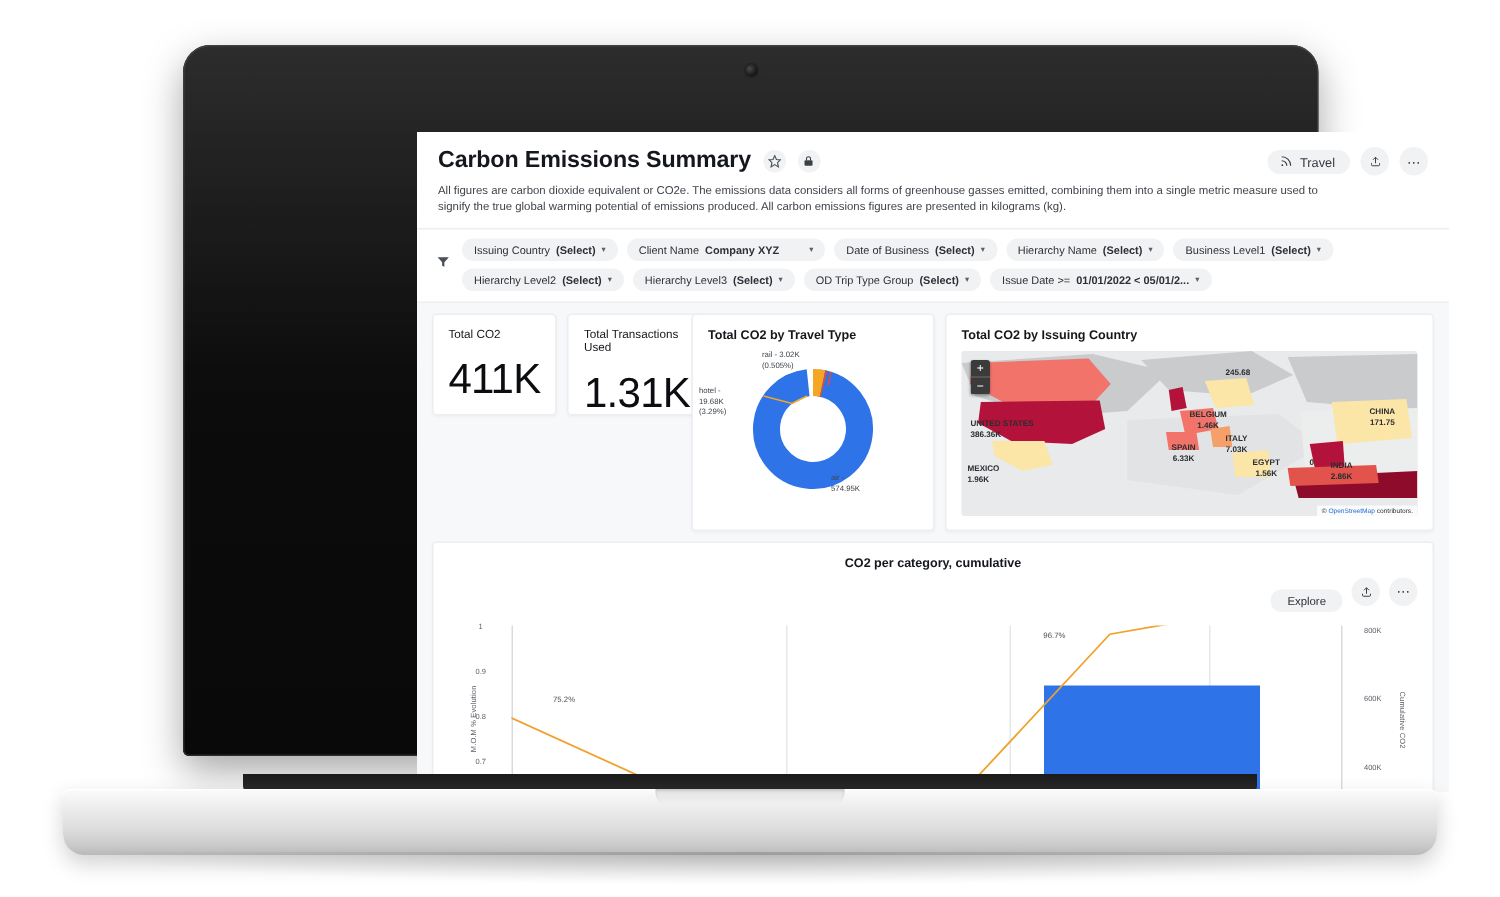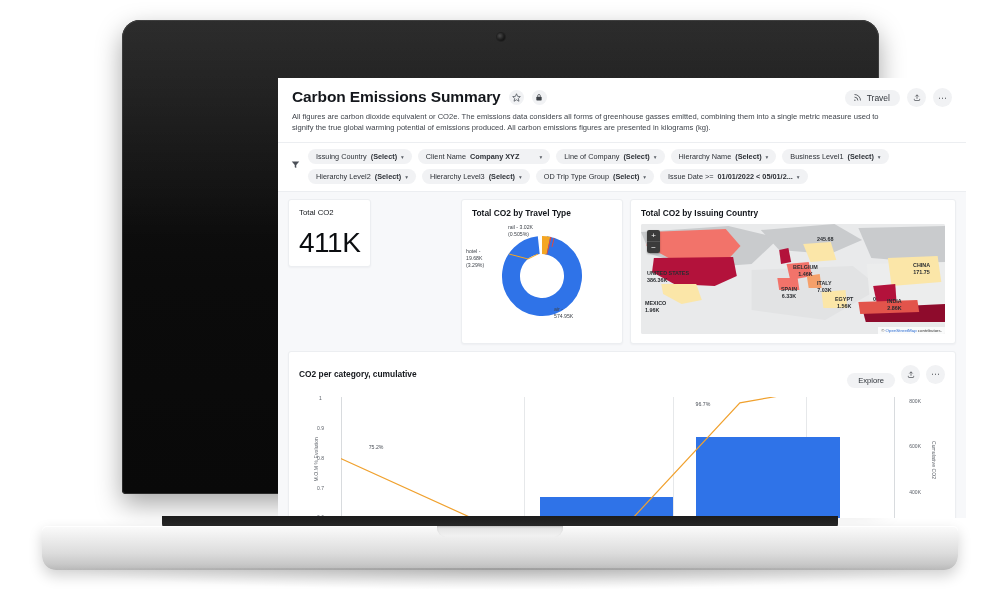--- a/index.html
+++ b/index.html
@@ -5,21 +5,21 @@
   html,body{margin:0;padding:0;}
   body{
     width:1000px;height:598px;overflow:hidden;background:#ffffff;
     font-family:"Liberation Sans", sans-serif;
     -webkit-font-smoothing:antialiased;
   }
   .stage{position:relative;width:1000px;height:598px;}
 
   
   .laptop-lid{
-    position:absolute;left:122px;top:20px;width:757px;height:474px;
+    position:absolute;left:122px;top:30px;width:757px;height:474px;
     background:linear-gradient(180deg,#151515 0%,#0b0b0b 55%,#090909 100%);
     border-radius:18px 18px 4px 4px;
     box-shadow:0 0 0 1px #2a2a2a inset, 0 10px 26px rgba(0,0,0,.35);
   }
   .lid-gloss{
     position:absolute;left:0;top:0;width:100%;height:46%;
     border-radius:18px 18px 0 0;
     background:linear-gradient(180deg,rgba(255,255,255,.10),rgba(255,255,255,0));
     pointer-events:none;
   }
@@ -135,21 +135,21 @@
   .zoombtn{height:11px;background:#3b3b3b;color:#fff;font-size:8px;display:flex;align-items:center;justify-content:center;}
   .zoombtn+.zoombtn{border-top:1px solid #555;}
   .attrib{
     position:absolute;right:0;bottom:0;background:rgba(255,255,255,.78);
     font-size:4.4px;color:#333;padding:1px 3px;
   }
   .attrib a{color:#2b6cd4;text-decoration:none;}
 
   
   .bottom{padding:7px 10px 0 10px;}
-  .bchart-head{display:flex;align-items:center;padding:8px 10px 0 10px;}
+  .bchart-head{display:flex;align-items:center;padding:8px 10px 0 10px;flex-direction:column;}
   .bchart-title{font-size:8.4px;font-weight:700;color:#14171c;}
   .bchart-actions{margin-left:auto;display:flex;align-items:center;gap:6px;}
   .explore-btn{
     background:#f1f2f4;border-radius:10px;padding:3px 11px;font-size:7.6px;color:#2c3036;margin-top:13px;
   }
   .plot{position:relative;height:132px;margin:5px 8px 0 8px;}
   .axis-title{
     position:absolute;font-size:5px;color:#5a5f66;letter-spacing:.1px;
     writing-mode:vertical-rl;
   }
@@ -227,21 +227,21 @@
               <span>Issuing Country</span>
               <b>(Select)</b>
               <span class="car">▾</span>
             </div>
             <div class="chip">
               <span>Client Name</span>
               <b>Company XYZ</b>
               <span class="car" style="margin-left:16px">▾</span>
             </div>
             <div class="chip">
-              <span>Line of Company</span>
+              <span>Date of Business</span>
               <b>(Select)</b>
               <span class="car">▾</span>
             </div>
             <div class="chip">
               <span>Hierarchy Name</span>
               <b>(Select)</b>
               <span class="car">▾</span>
             </div>
             <div class="chip">
               <span>Business Level1</span>
@@ -270,20 +270,24 @@
             </div>
           </div>
         </div>
 
         <div class="grid">
 
           <div class="col-left">
             <div class="card kpi">
               <div class="kpi-label">Total CO2</div>
               <div class="kpi-value">411K</div>
+            </div>
+            <div class="card kpi">
+              <div class="kpi-label">Total Transactions Used</div>
+              <div class="kpi-value">1.31K</div>
             </div>
           </div>
 
           <div class="card col-donut">
             <div class="card-title">Total CO2 by Travel Type</div>
             <div class="panel-body donut-wrap">
               <svg width="160" height="110" viewBox="0 0 160 110">
                 <g transform="translate(80,58)">
 
                   <circle r="31" fill="none" stroke="#2f73e8" stroke-width="18" stroke-dasharray="187.4 7.4" transform="rotate(-83)"></circle>

